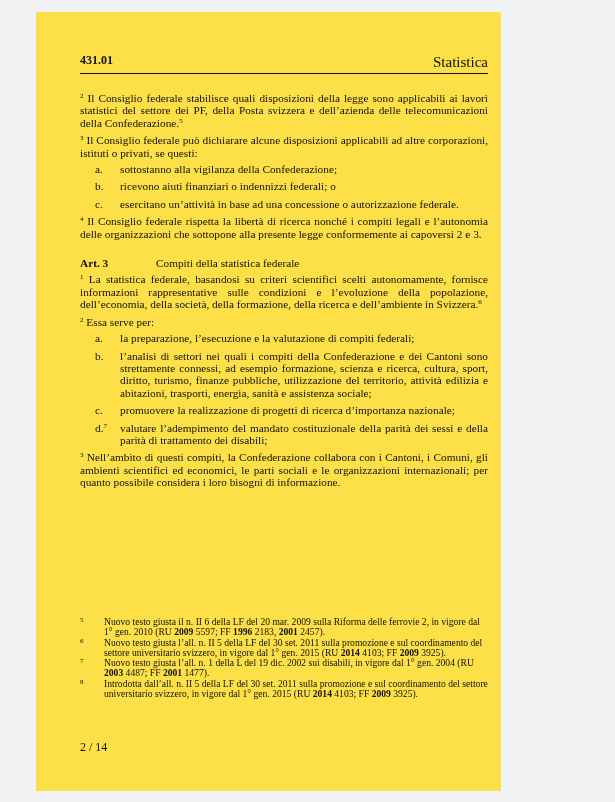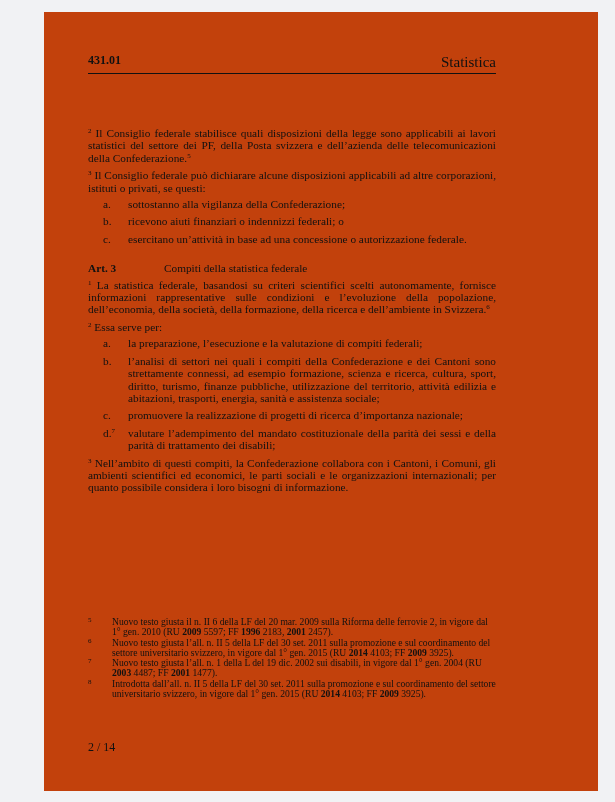--- a/index.html
+++ b/index.html
@@ -6,23 +6,23 @@
   body {
     width: 615px; height: 802px;
     background: #f1f2f4;
     position: relative;
     overflow: hidden;
     font-family: "Liberation Serif", "DejaVu Serif", serif;
     color: #111;
   }
   .page {
     position: absolute;
-    left: 44px; top: 12px;
-    width: 554px; height: 779px;
-    background: #c2410c;
+    left: 36px; top: 12px;
+    width: 465px; height: 779px;
+    background: #fde047;
   }
   .content {
     position: absolute;
     left: 44px; top: 0;
     width: 408px;
   }
   .header {
     position: absolute;
     left: 0; top: 41px;
     width: 408px;
@@ -37,21 +37,20 @@
     position: absolute; right: 0; top: 1px;
     font-size: 15px;
   }
   .body {
     position: absolute;
     left: 0; top: 80px;
     width: 408px;
     font-size: 11.3px;
     line-height: 12.4px;
     text-align: justify;
-    margin-top: 35px;
   }
   .para { margin: 0 0 5px 0; }
   sup { font-size: 7px; line-height: 0; vertical-align: 4px; }
   .list { margin: 0 0 5px 0; padding: 0; list-style: none; }
   .list li {
     position: relative;
     padding-left: 40px;
     margin-bottom: 5px;
     text-align: justify;
   }
@@ -98,20 +97,21 @@
 
       <p class="para"><sup>2</sup> <span>Il Consiglio federale stabilisce quali disposizioni della legge sono applicabili ai lavori statistici del settore dei PF, della Posta svizzera e dell’azienda delle telecomunicazioni della Confederazione.</span><sup>5</sup></p>
 
       <p class="para" style="margin-bottom:4px"><sup>3</sup> <span>Il Consiglio federale può dichiarare alcune disposizioni applicabili ad altre corporazioni, istituti o privati, se questi:</span></p>
       <ul class="list">
         <li><span class="mark">a.</span><span>sottostanno alla vigilanza della Confederazione;</span></li>
         <li><span class="mark">b.</span><span>ricevono aiuti finanziari o indennizzi federali; o</span></li>
         <li><span class="mark">c.</span><span>esercitano un’attività in base ad una concessione o autorizzazione federale.</span></li>
       </ul>
 
+      <p class="para"><sup>4</sup> <span>Il Consiglio federale rispetta la libertà di ricerca nonché i compiti legali e l’autonomia delle organizzazioni che sottopone alla presente legge conformemente ai capoversi 2 e 3.</span></p>
 
       <div class="art">
         <span class="art-num">Art. 3</span>
         <span>Compiti della statistica federale</span>
       </div>
 
       <p class="para"><sup>1</sup> <span>La statistica federale, basandosi su criteri scientifici scelti autonomamente, fornisce informazioni rappresentative sulle condizioni e l’evoluzione della popolazione, dell’economia, della società, della formazione, della ricerca e dell’ambiente in Svizzera.</span><sup>6</sup></p>
 
       <p class="para" style="margin-bottom:4px"><sup>2</sup> <span>Essa serve per:</span></p>
       <ul class="list">

